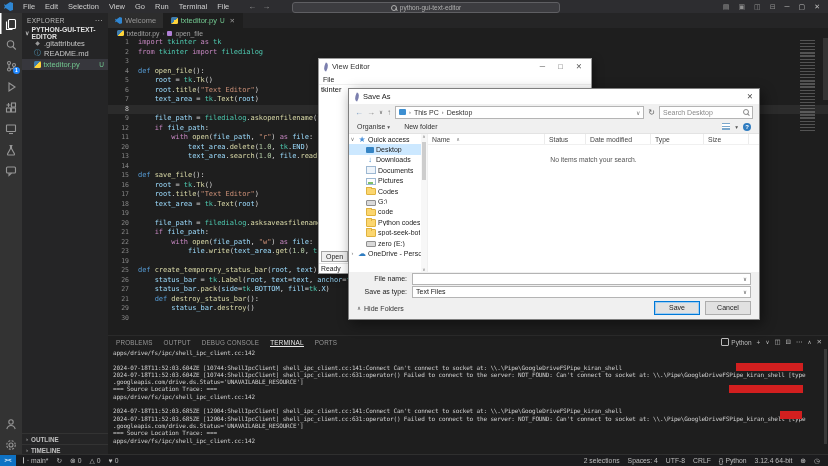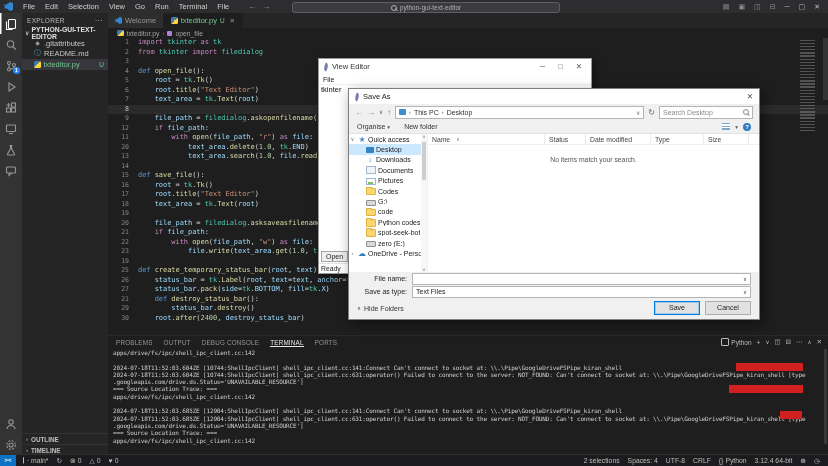--- a/index.html
+++ b/index.html
@@ -345,21 +345,21 @@
         <div class="cl"><span class="ln">20</span><span class="ct"><span class="p">    </span><span class="v">file_path</span><span class="p"> = </span><span class="c">filedialog</span><span class="p">.</span><span class="f">asksaveasfilename</span><span class="p">(</span><span class="v">defaultextension</span><span class="p">=</span><span class="s">".txt"</span><span class="p">)</span></span></div>
         <div class="cl"><span class="ln">21</span><span class="ct"><span class="p">    </span><span class="k">if</span><span class="p"> </span><span class="v">file_path</span><span class="p">:</span></span></div>
         <div class="cl"><span class="ln">22</span><span class="ct"><span class="p">        </span><span class="k">with</span><span class="p"> </span><span class="f">open</span><span class="p">(</span><span class="v">file_path</span><span class="p">, </span><span class="s">"w"</span><span class="p">) </span><span class="k">as</span><span class="p"> </span><span class="v">file</span><span class="p">:</span></span></div>
         <div class="cl"><span class="ln">23</span><span class="ct"><span class="p">            </span><span class="v">file</span><span class="p">.</span><span class="f">write</span><span class="p">(</span><span class="v">text_area</span><span class="p">.</span><span class="f">get</span><span class="p">(</span><span class="n">1.0</span><span class="p">, </span><span class="c">tk</span><span class="p">.</span><span class="v">END</span><span class="p">))</span></span></div>
         <div class="cl"><span class="ln">19</span><span class="ct"></span></div>
         <div class="cl"><span class="ln">25</span><span class="ct"><span class="d">def</span><span class="p"> </span><span class="f">create_temporary_status_bar</span><span class="p">(</span><span class="v">root</span><span class="p">, </span><span class="v">text</span><span class="p">):</span></span></div>
         <div class="cl"><span class="ln">26</span><span class="ct"><span class="p">    </span><span class="v">status_bar</span><span class="p"> = </span><span class="c">tk</span><span class="p">.</span><span class="f">Label</span><span class="p">(</span><span class="v">root</span><span class="p">, </span><span class="v">text</span><span class="p">=</span><span class="v">text</span><span class="p">, </span><span class="v">anchor</span><span class="p">=</span><span class="c">tk</span><span class="p">.</span><span class="v">W</span><span class="p">)</span></span></div>
         <div class="cl"><span class="ln">27</span><span class="ct"><span class="p">    </span><span class="v">status_bar</span><span class="p">.</span><span class="f">pack</span><span class="p">(</span><span class="v">side</span><span class="p">=</span><span class="c">tk</span><span class="p">.</span><span class="v">BOTTOM</span><span class="p">, </span><span class="v">fill</span><span class="p">=</span><span class="c">tk</span><span class="p">.</span><span class="v">X</span><span class="p">)</span></span></div>
         <div class="cl"><span class="ln">21</span><span class="ct"><span class="p">    </span><span class="d">def</span><span class="p"> </span><span class="f">destroy_status_bar</span><span class="p">():</span></span></div>
         <div class="cl"><span class="ln">29</span><span class="ct"><span class="p">        </span><span class="v">status_bar</span><span class="p">.</span><span class="f">destroy</span><span class="p">()</span></span></div>
-        <div class="cl"><span class="ln">30</span><span class="ct"><span class="p">    </span><span class="v">root</span><span class="p">.</span><span class="f">after</span><span class="p">(</span><span class="n">2400</span><span class="p">, </span><span class="v">destroy_status_bar</span><span class="p">)</span></span></div>
+        <div class="cl"><span class="ln">30</span></div>
       </div>
     <div class="minimap">
         <div class="mm"></div>
       </div>
     <div class="vscroll"></div>
   </div>
 
   <div class="panel">
     <div class="panel-tabs" id="paneltabs">
         <span class="ptab">PROBLEMS</span>

